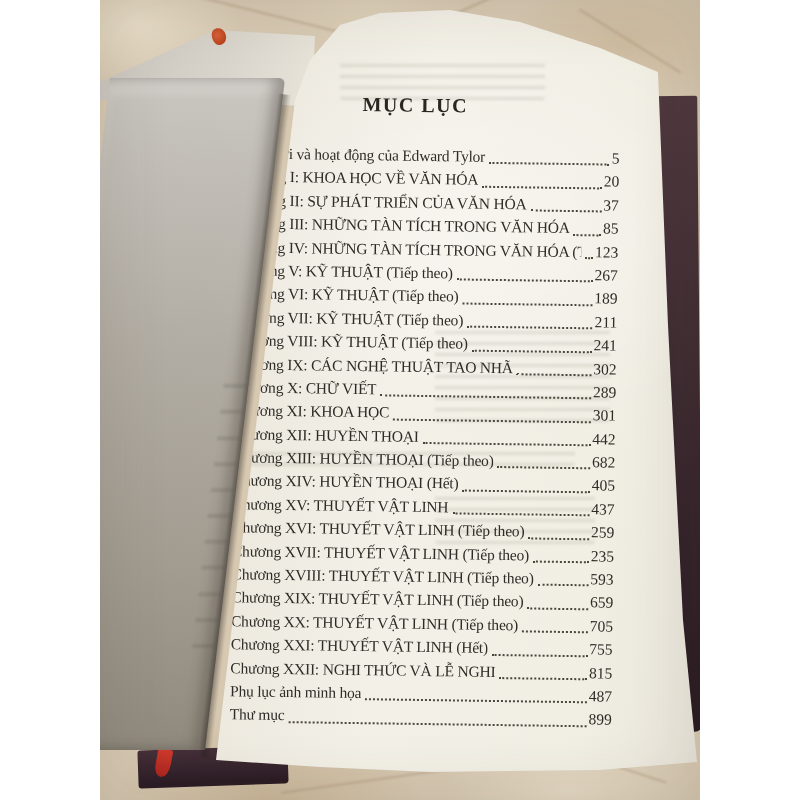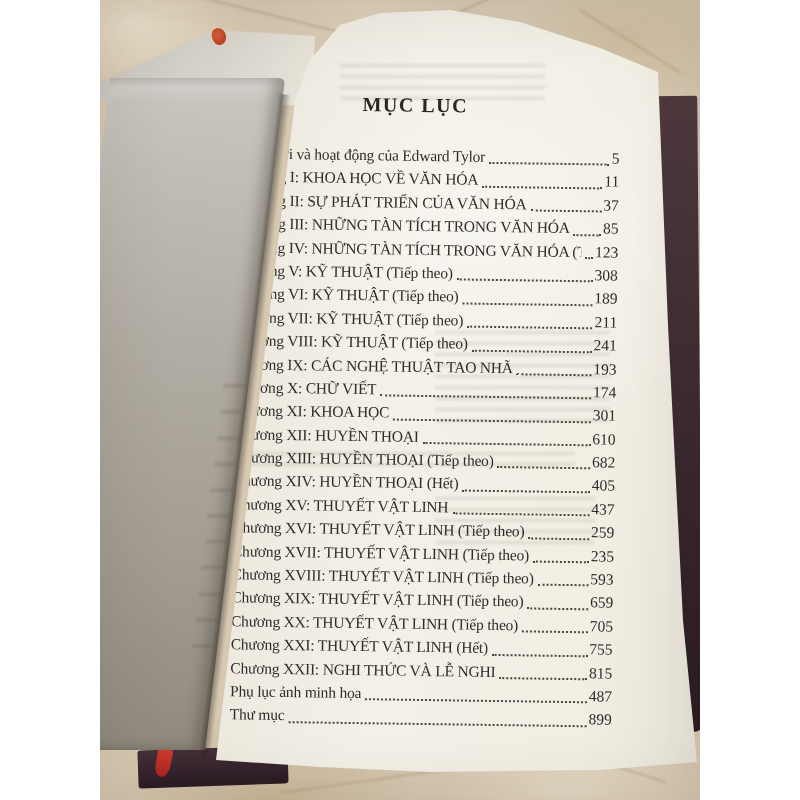--- a/index.html
+++ b/index.html
@@ -149,76 +149,76 @@
         <h1 class="toc-title">MỤC LỤC</h1>
         <div class="toc-list">
             <div class="toc-row">
               <span class="label">Cuộc đời và hoạt động của Edward Tylor</span>
               <span class="dots"></span>
               <span class="pagenum">5</span>
             </div>
             <div class="toc-row">
               <span class="label">Chương I: KHOA HỌC VỀ VĂN HÓA</span>
               <span class="dots"></span>
-              <span class="pagenum">11</span>
+              <span class="pagenum">20</span>
             </div>
             <div class="toc-row">
               <span class="label">Chương II: SỰ PHÁT TRIỂN CỦA VĂN HÓA</span>
               <span class="dots"></span>
               <span class="pagenum">37</span>
             </div>
             <div class="toc-row">
               <span class="label">Chương III: NHỮNG TÀN TÍCH TRONG VĂN HÓA</span>
               <span class="dots"></span>
               <span class="pagenum">85</span>
             </div>
             <div class="toc-row">
               <span class="label">Chương IV: NHỮNG TÀN TÍCH TRONG VĂN HÓA (Tiếp theo)</span>
               <span class="dots"></span>
               <span class="pagenum">123</span>
             </div>
             <div class="toc-row">
               <span class="label">Chương V: KỸ THUẬT (Tiếp theo)</span>
               <span class="dots"></span>
-              <span class="pagenum">308</span>
+              <span class="pagenum">267</span>
             </div>
             <div class="toc-row">
               <span class="label">Chương VI: KỸ THUẬT (Tiếp theo)</span>
               <span class="dots"></span>
               <span class="pagenum">189</span>
             </div>
             <div class="toc-row">
               <span class="label">Chương VII: KỸ THUẬT (Tiếp theo)</span>
               <span class="dots"></span>
               <span class="pagenum">211</span>
             </div>
             <div class="toc-row">
               <span class="label">Chương VIII: KỸ THUẬT (Tiếp theo)</span>
               <span class="dots"></span>
               <span class="pagenum">241</span>
             </div>
             <div class="toc-row">
               <span class="label">Chương IX: CÁC NGHỆ THUẬT TAO NHÃ</span>
               <span class="dots"></span>
-              <span class="pagenum">193</span>
+              <span class="pagenum">302</span>
             </div>
             <div class="toc-row">
               <span class="label">Chương X: CHỮ VIẾT</span>
               <span class="dots"></span>
-              <span class="pagenum">174</span>
+              <span class="pagenum">289</span>
             </div>
             <div class="toc-row">
               <span class="label">Chương XI: KHOA HỌC</span>
               <span class="dots"></span>
               <span class="pagenum">301</span>
             </div>
             <div class="toc-row">
               <span class="label">Chương XII: HUYỀN THOẠI</span>
               <span class="dots"></span>
-              <span class="pagenum">610</span>
+              <span class="pagenum">442</span>
             </div>
             <div class="toc-row">
               <span class="label">Chương XIII: HUYỀN THOẠI (Tiếp theo)</span>
               <span class="dots"></span>
               <span class="pagenum">682</span>
             </div>
             <div class="toc-row">
               <span class="label">Chương XIV: HUYỀN THOẠI (Hết)</span>
               <span class="dots"></span>
               <span class="pagenum">405</span>

